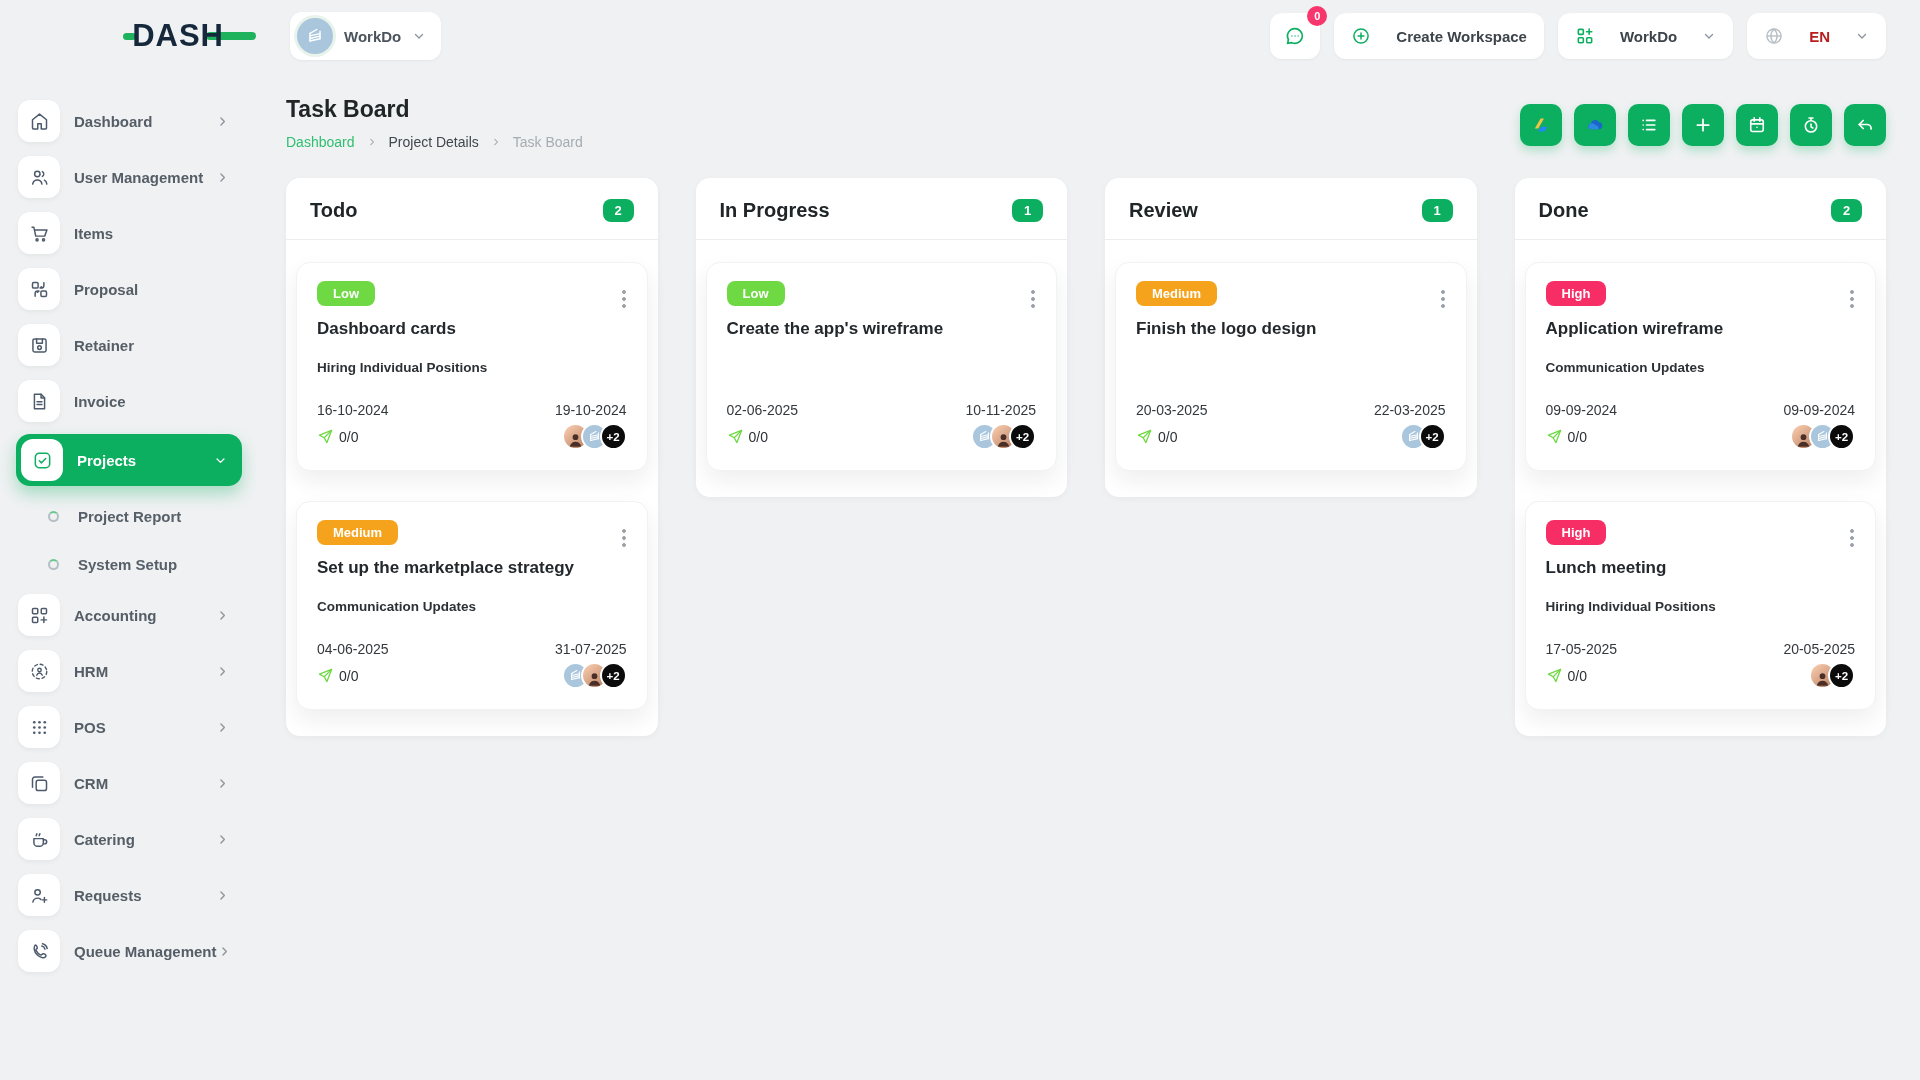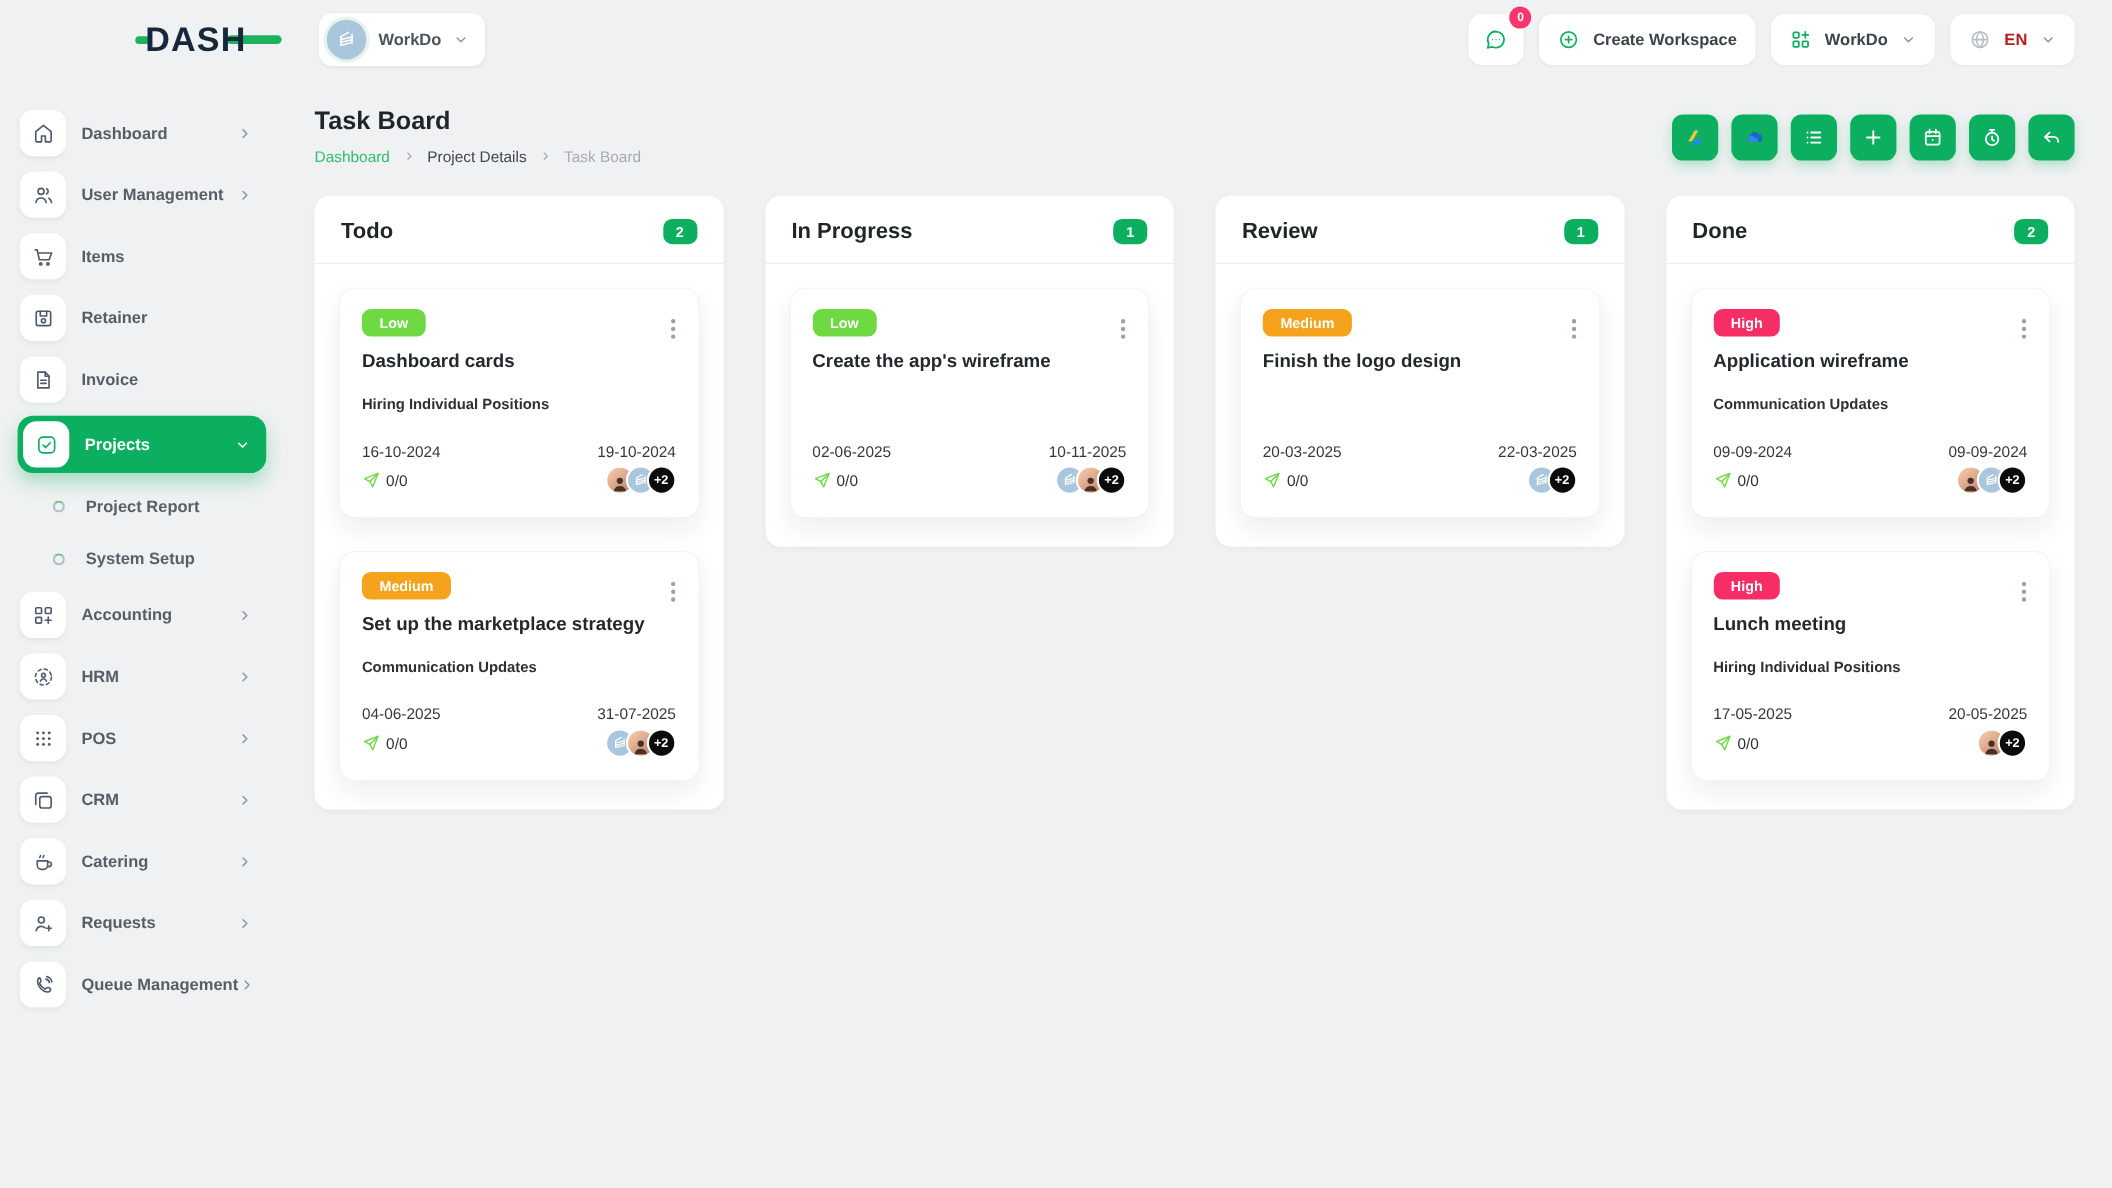--- a/index.html
+++ b/index.html
@@ -19,21 +19,21 @@
   .ws-avatar svg{width:22px;height:22px}
   .ws-label{font-size:15px;font-weight:600;color:#4b545d}
   .chev{color:#8b939b;display:flex}
   .chev svg{width:14px;height:14px}
   .top-right{margin-left:auto;margin-right:34px;display:flex;align-items:center;gap:14px}
   .chat-btn{position:relative;width:50px;height:46px;background:#fff;border:none;border-radius:12px;
             display:flex;align-items:center;justify-content:center;cursor:pointer;box-shadow:0 1px 3px rgba(20,30,40,.05);color:#0caf60}
   .chat-btn svg{width:22px;height:22px}
   .chat-badge{position:absolute;top:-7px;right:-7px;min-width:20px;height:20px;border-radius:10px;background:#f7366d;
               color:#fff;font-size:11px;font-weight:700;display:flex;align-items:center;justify-content:center;padding:0 6px}
-  .pill{display:flex;align-items:center;gap:12px;background:#fff;border:none;border-radius:12px;height:46px;padding:0 17px;
+  .pill{display:flex;align-items:center;gap:25px;background:#fff;border:none;border-radius:12px;height:46px;padding:0 17px;
         cursor:pointer;box-shadow:0 1px 3px rgba(20,30,40,.05);font-family:inherit}
   .pill .p-label{font-size:15px;font-weight:600;color:#3c434a}
   .pill .p-icon{display:flex;color:#0caf60}
   .pill .p-icon svg{width:20px;height:20px}
   .pill .p-icon.gray{color:#b9bfc6}
   .pill .p-label.green{color:#b91c1c;font-weight:700}
 
   
   .sidebar{position:absolute;top:72px;left:0;bottom:0;width:256px;padding:26px 14px 0 16px;overflow:hidden}
   .side-item{display:flex;align-items:center;height:46px;margin-bottom:10px;cursor:pointer;border-radius:14px;padding:0 12px 0 2px}
@@ -67,21 +67,21 @@
   .tool-btn{width:42px;height:42px;border:none;border-radius:10px;background:#0caf60;display:flex;align-items:center;
             justify-content:center;cursor:pointer;box-shadow:0 5px 10px rgba(12,175,96,.25);color:#fff}
   .tool-btn svg{width:20px;height:20px}
 
   
   .board{display:grid;grid-template-columns:repeat(4,1fr);gap:38px;margin-top:28px;align-items:start}
   .column{background:#fff;border-radius:14px;box-shadow:0 2px 6px rgba(20,30,40,.04)}
   .col-head{display:flex;align-items:center;justify-content:space-between;padding:21px 24px 17px;border-bottom:1px solid #ededee}
   .col-title{font-size:20px;font-weight:700;color:#202528}
   .col-count{background:#0caf60;color:#fff;font-size:13px;font-weight:700;border-radius:8px;padding:4px 10px;min-width:31px;text-align:center}
-  .cards{display:flex;flex-direction:column;gap:30px;padding:22px 22px 26px}
+  .cards{display:flex;flex-direction:column;gap:30px;padding:22px 10px 26px}
   .card{background:#fff;border:1px solid #f1f2f3;border-radius:14px;box-shadow:0 10px 22px rgba(25,35,45,.07);
         padding:18px 20px 20px;position:relative;cursor:grab}
   .badge{display:inline-block;padding:5px 16px;border-radius:8px;color:#fff;font-size:13px;font-weight:600}
   .kebab{position:absolute;top:22px;right:16px;background:none;border:none;cursor:pointer;display:flex;flex-direction:column;gap:3px;padding:5px}
   .kebab i{width:4px;height:4px;border-radius:50%;background:#9aa1a8;border:1px solid #9aa1a8}
   .card-title{margin-top:13px;font-size:17px;font-weight:700;color:#23282d}
   .card-milestone{margin-top:21px;font-size:13.5px;font-weight:700;color:#2c3136;min-height:17px}
   .card-dates{display:flex;justify-content:space-between;margin-top:25px;font-size:14px;color:#33383d}
   .card-foot{display:flex;justify-content:space-between;margin-top:5px}
   .progress{display:flex;align-items:center;gap:5px;font-size:14px;color:#2c3136}
@@ -215,20 +215,30 @@
           <circle cx="9.2" cy="19.3" r="1.2"></circle>
           <circle cx="16.6" cy="19.3" r="1.2"></circle>
           <path d="M3.5 4.8h2l2.2 10.2h10.2l2.6-7H6.4"></path>
         </svg>
       </span>
       <span class="side-label">Items</span>
     </div>
     <div class="side-item">
       <span class="side-icon">
         <svg viewBox="0 0 24 24" fill="none" stroke="currentColor" stroke-width="1.7" stroke-linecap="round" stroke-linejoin="round">
+          <rect x="4" y="4" width="6.4" height="6.4" rx="1.4"></rect>
+          <rect x="13.6" y="13.6" width="6.4" height="6.4" rx="1.4"></rect>
+          <path d="M17 4.4v3a3 3 0 0 1-3 3h-1.4l1.6-1.6M7 19.6v-3a3 3 0 0 1 3-3h1.4l-1.6 1.6"></path>
+        </svg>
+      </span>
+      <span class="side-label">Proposal</span>
+    </div>
+    <div class="side-item">
+      <span class="side-icon">
+        <svg viewBox="0 0 24 24" fill="none" stroke="currentColor" stroke-width="1.7" stroke-linecap="round" stroke-linejoin="round">
           <rect x="4.5" y="4.5" width="15" height="15" rx="2"></rect>
           <path d="M8.7 4.7v4.8h6.6V4.7"></path>
           <circle cx="12" cy="14.4" r="2.1"></circle>
         </svg>
       </span>
       <span class="side-label">Retainer</span>
     </div>
     <div class="side-item">
       <span class="side-icon">
         <svg viewBox="0 0 24 24" fill="none" stroke="currentColor" stroke-width="1.7" stroke-linecap="round" stroke-linejoin="round">

